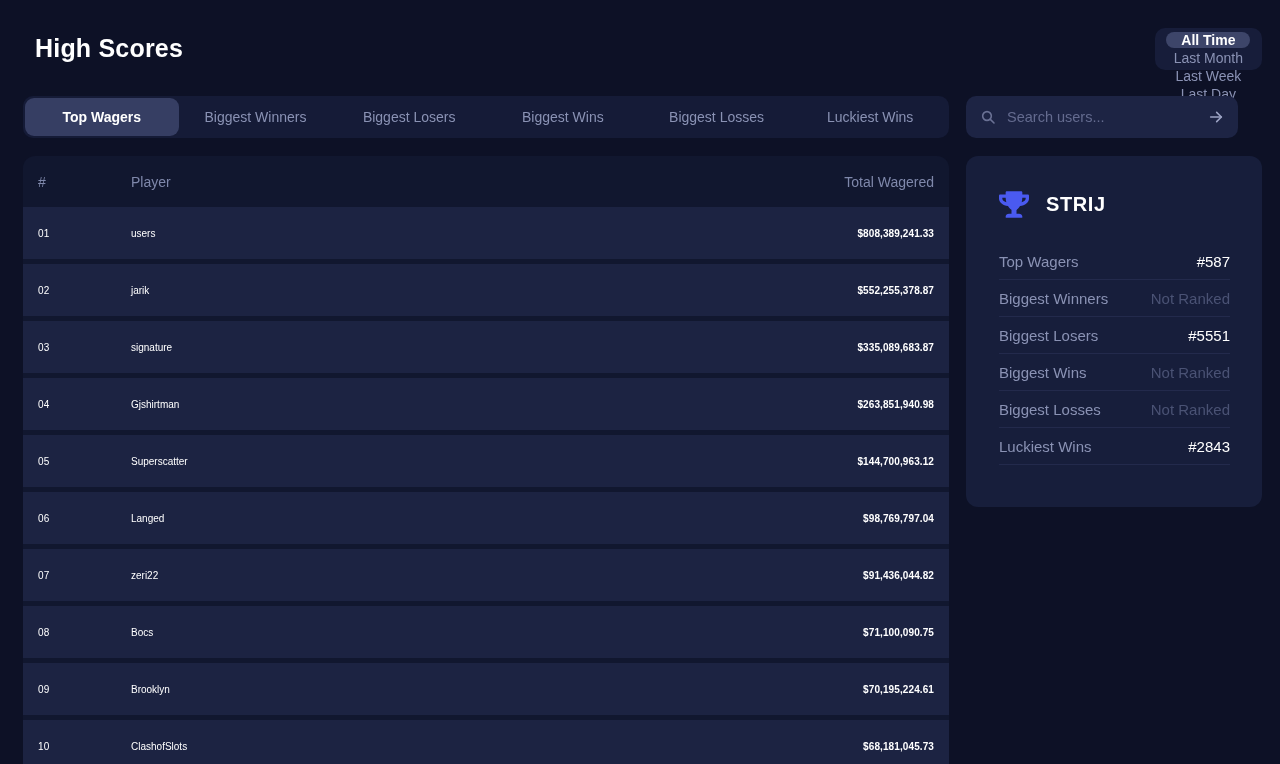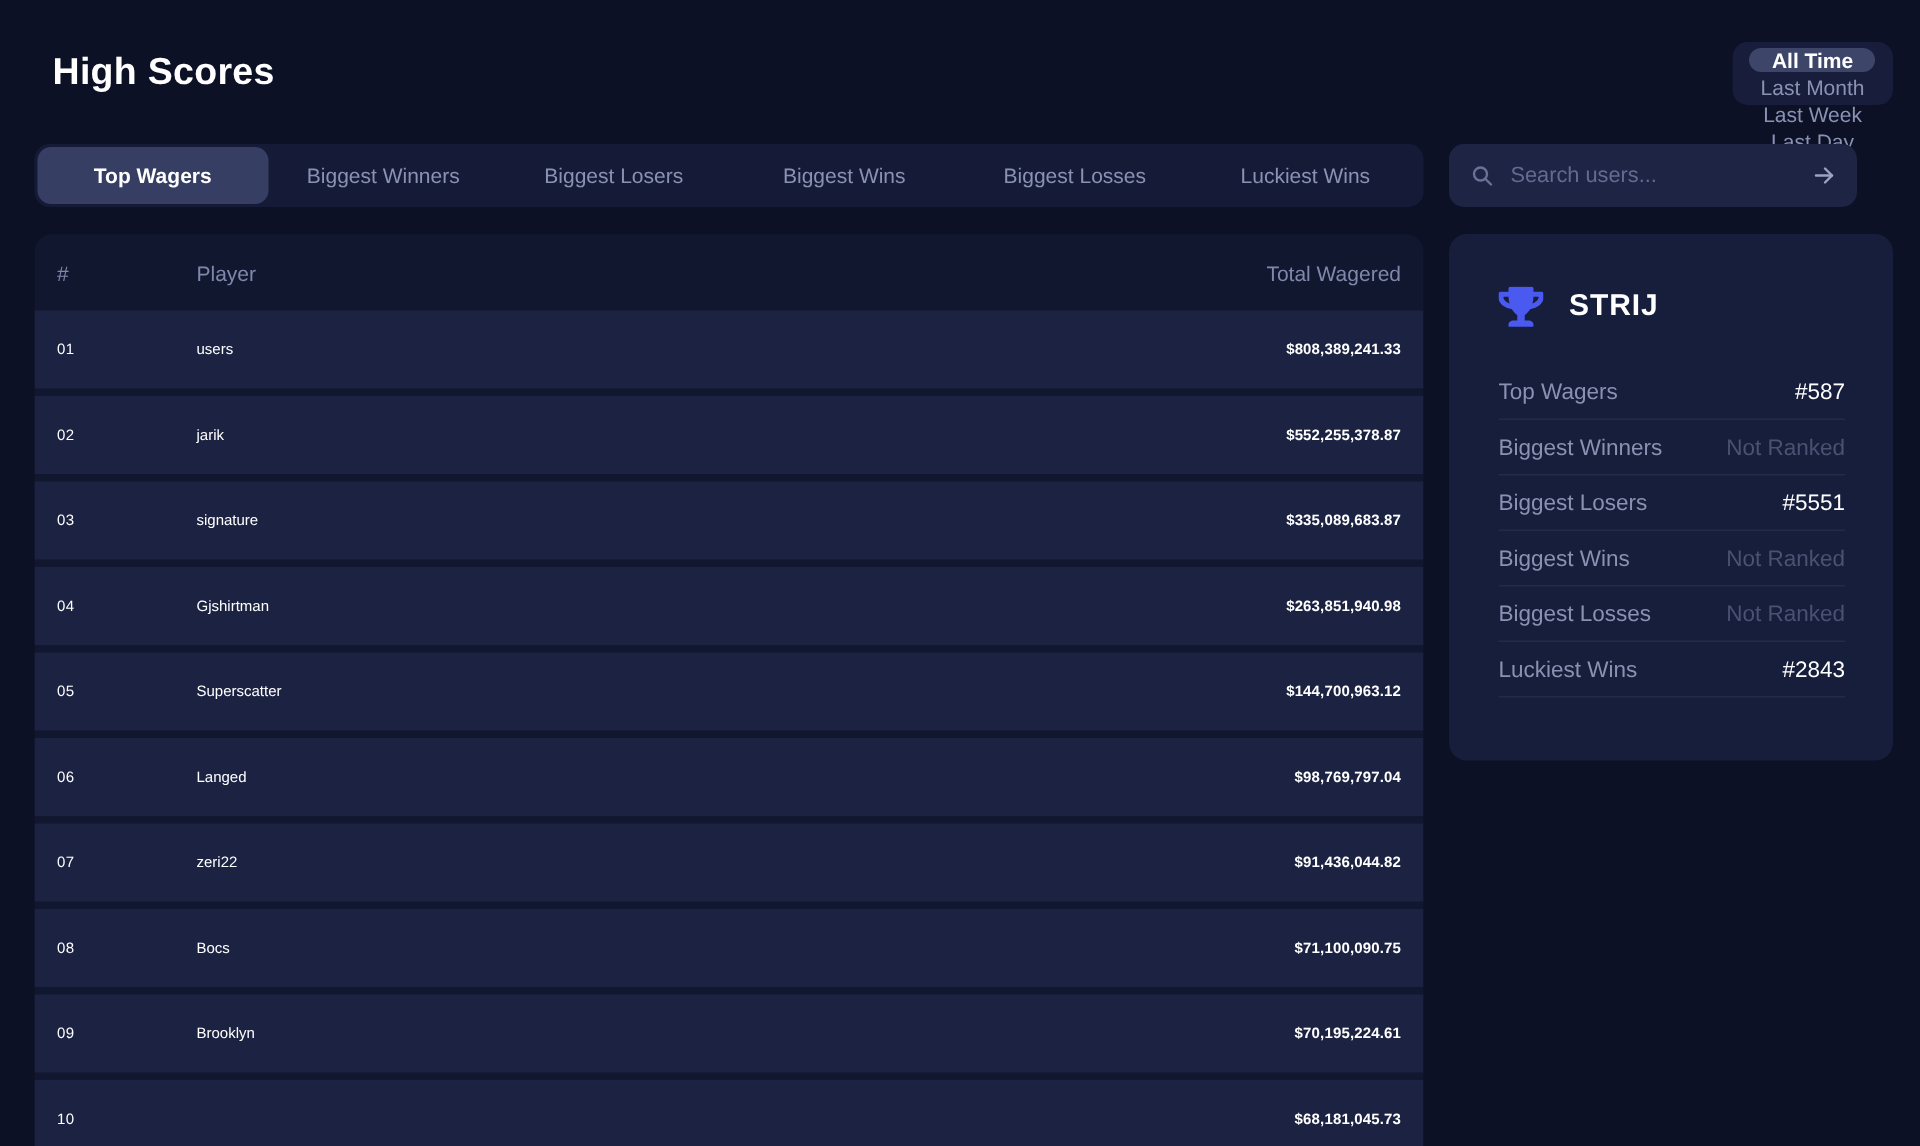--- a/index.html
+++ b/index.html
@@ -292,20 +292,21 @@
         <span class="cell-player">Bocs</span>
         <span class="cell-amount">$71,100,090.75</span>
       </div>
       <div class="table-row">
         <span class="cell-rank">09</span>
         <span class="cell-player">Brooklyn</span>
         <span class="cell-amount">$70,195,224.61</span>
       </div>
       <div class="table-row">
         <span class="cell-rank">10</span>
+        <span class="cell-player">ClashofSlots</span>
         <span class="cell-amount">$68,181,045.73</span>
       </div>
     </div>
 
     <div class="user-card">
       <div class="user-head">
         <svg width="30" height="27" viewBox="0 0 576 512" fill="#4a5af0">
           <path d="M552 64H448V24c0-13.3-10.7-24-24-24H152c-13.3 0-24 10.7-24 24v40H24C10.7 64 0 74.7 0 88v56c0 66.5 77.9 131.7 171.9 142.4C203.3 338.5 240 360 240 360v72h-48c-35.3 0-64 20.7-64 56v12c0 6.6 5.4 12 12 12h296c6.6 0 12-5.4 12-12v-12c0-35.3-28.7-56-64-56h-48v-72s36.7-21.5 68.1-73.6C498.4 275.6 576 210.3 576 144V88c0-13.3-10.7-24-24-24zM64 144v-16h64.2c1 32.6 5.8 61.2 12.8 86.2-47.5-16.4-77-49.9-77-70.2zm448 0c0 20.2-29.4 53.8-77 70.2 7-25 11.8-53.6 12.8-86.2H512v16z"></path>
         </svg>
         <span class="username">STRIJ</span>

